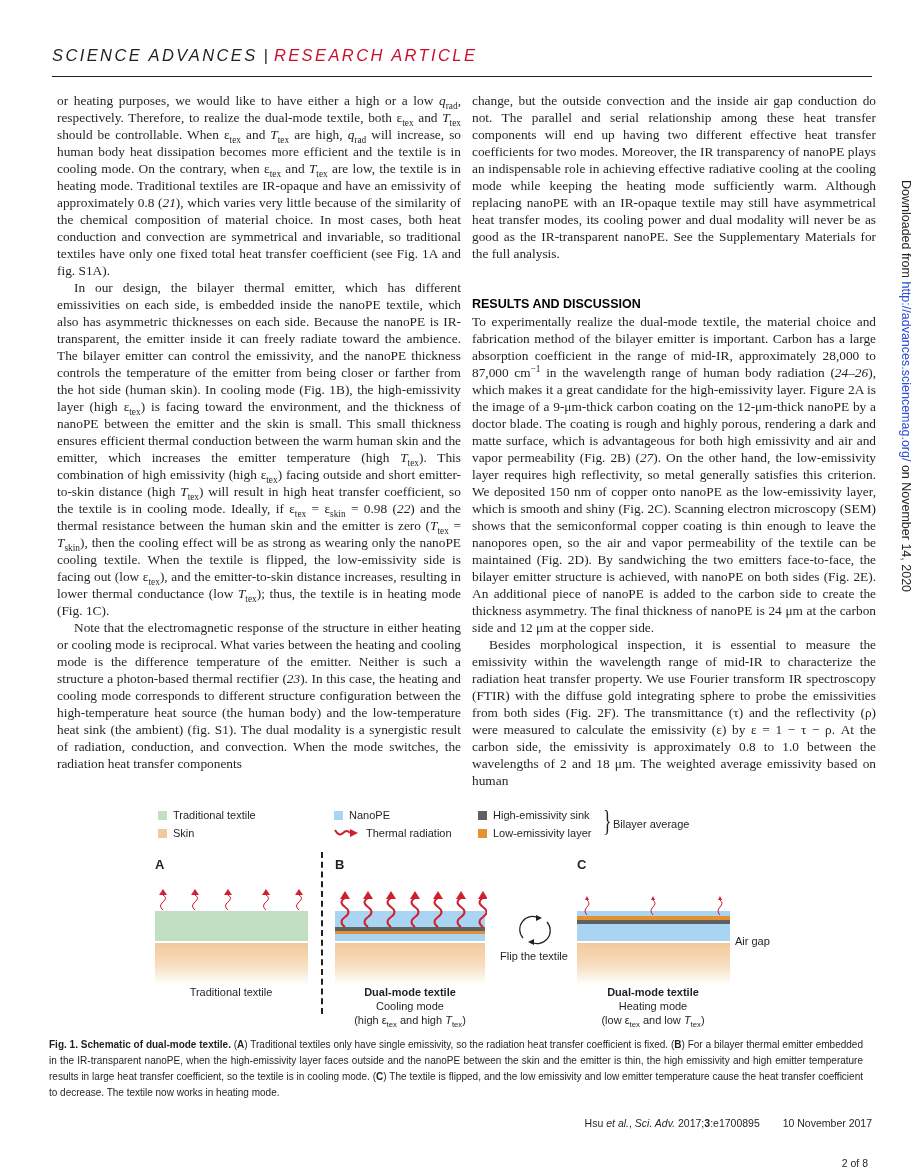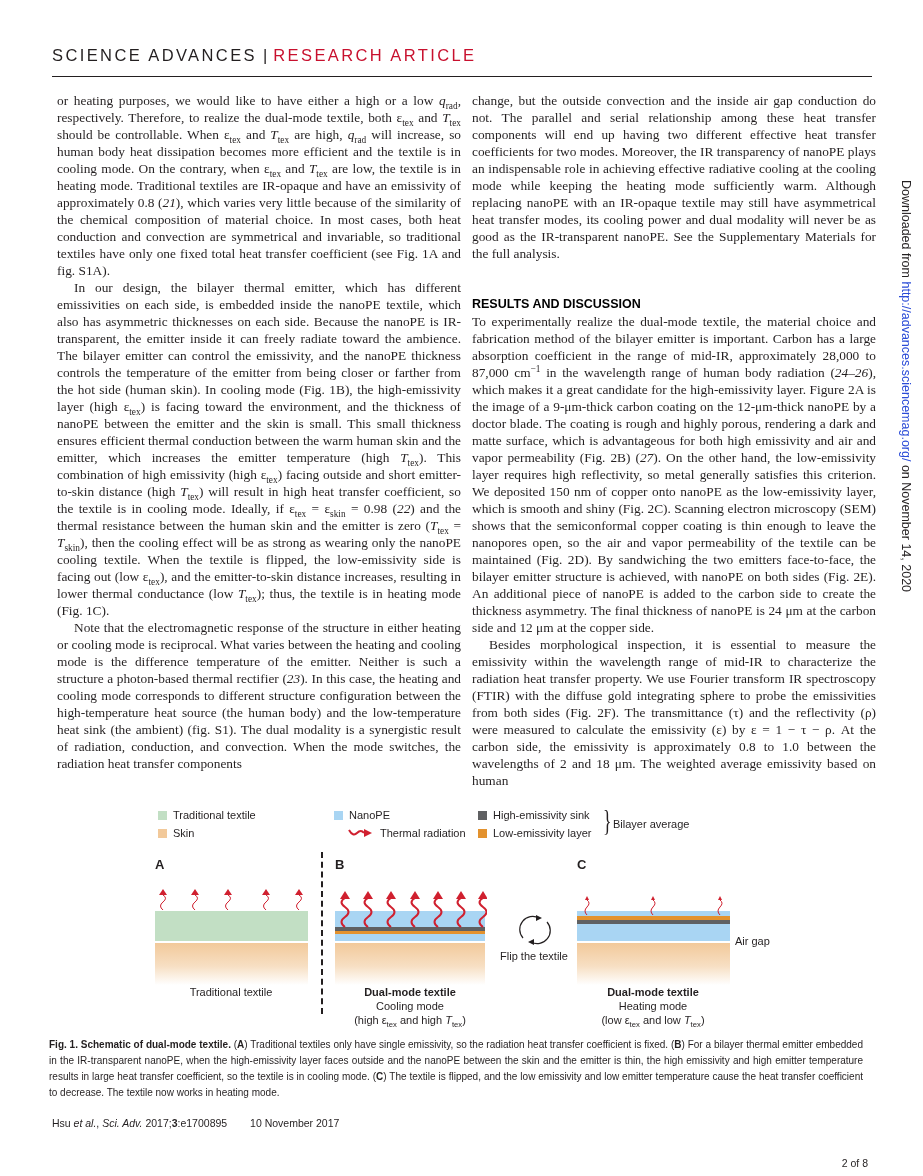--- a/index.html
+++ b/index.html
@@ -1,17 +1,17 @@
 <!DOCTYPE html>
 <html><head>
 <meta charset="utf-8">
 <style>
   html, body { margin: 0; padding: 0; background: #ffffff; }
   body { width: 923px; height: 1176px; position: relative; overflow: hidden; font-family: "Liberation Serif", serif; color: #231f20; }
-  .header { position: absolute; left: 52px; top: 46px; width: 820px; height: 30px; border-bottom: 1.5px solid #231f20; }
+  .header { position: absolute; left: 52px; top: 46px; width: 820px; height: 30px; border-bottom: 1.5px solid #231f20; font-style: italic; }
   .header .journal { font-family: "Liberation Sans", sans-serif; font-size: 16.5px; letter-spacing: 2.4px; color: #231f20; }
   .header .sep { font-family: "Liberation Sans", sans-serif; font-size: 16.5px; color: #231f20; margin: 0 6px; }
   .header .section { font-family: "Liberation Sans", sans-serif; font-size: 16.5px; letter-spacing: 2.4px; color: #c8102e; }
   .col { position: absolute; top: 92px; width: 404px; font-size: 13.35px; line-height: 17px; text-align: justify; }
   .col.left { left: 57px; }
   .col.right { left: 472px; }
   .col p { margin: 0; text-indent: 0; }
   .col p.indent { text-indent: 17px; }
   .col .gap { height: 34px; }
   .sechead { font-family: "Liberation Sans", sans-serif; font-weight: bold; color: #000000; font-size: 12.5px; margin: 0; line-height: 17px; }
@@ -21,21 +21,21 @@
   .figure { position: absolute; left: 150px; top: 800px; width: 620px; height: 230px; font-family: "Liberation Sans", sans-serif; font-size: 11px; color: #231f20; }
   .legend-item { position: absolute; display: flex; align-items: center; font-size: 11px; }
   .sw { width: 9px; height: 9px; margin-right: 6px; display: inline-block; }
   .brace { position: absolute; left: 450px; top: 5px; font-size: 30px; font-family: "Liberation Serif", serif; line-height: 30px; transform: scaleX(0.6); }
   .panel-label { position: absolute; font-weight: bold; font-size: 13px; }
   .layer { position: absolute; }
   .skin { background: linear-gradient(to bottom, #f2c99a 0%, #f7dfc3 55%, #ffffff 100%); }
   .caption-line { position: absolute; text-align: center; font-size: 11px; width: 200px; }
   .caption { position: absolute; left: 49px; top: 1037px; width: 814px; font-family: Liberation Sans, sans-serif; font-size: 10px; line-height: 16px; text-align: justify; }
   .caption b { font-weight: bold; }
-  .footer { position: absolute; left: 52px; top: 1117px; width: 820px; font-family: "Liberation Sans", sans-serif; font-size: 10.5px; }
+  .footer { position: absolute; left: 52px; top: 1117px; width: 820px; font-family: "Liberation Sans", sans-serif; font-size: 10.5px; text-align: right; }
   .footer .date { margin-left: 20px; }
   .footer .page { position: absolute; right: 4px; top: 0; font-weight: normal; margin-top: 40px; }
   .dash { position: absolute; left: 171px; top: 52px; height: 162px; border-left: 2px dashed #231f20; }
 </style>
 </head>
 <body>
 
 <div class="header">
   <span class="journal">SCIENCE ADVANCES</span><span class="sep">|</span><span class="section">RESEARCH ARTICLE</span>
 </div>
@@ -65,21 +65,21 @@
       <span>Traditional textile</span>
   </div>
   <div class="legend-item" style="left:8px; top:27px;">
     <span class="sw" style="background:#f2c99a"></span>
       <span>Skin</span>
   </div>
   <div class="legend-item" style="left:184px; top:9px;">
     <span class="sw" style="background:#a9d5f3"></span>
       <span>NanoPE</span>
   </div>
-  <div class="legend-item" style="left:198px; top:27px;">
+  <div class="legend-item" style="left:184px; top:27px;">
     <svg width="26" height="10" style="margin-right:6px">
         <path d="M1 2 Q5 9 9 5 T16 5" stroke="#d0202f" stroke-width="2" fill="none"></path>
         <path d="M16 1 L24 5 L16 9 Z" fill="#d0202f"></path>
       </svg>
       <span>Thermal radiation</span>
   </div>
   <div class="legend-item" style="left:328px; top:9px;">
     <span class="sw" style="background:#5f6062"></span>
       <span>High-emissivity sink</span>
   </div>

